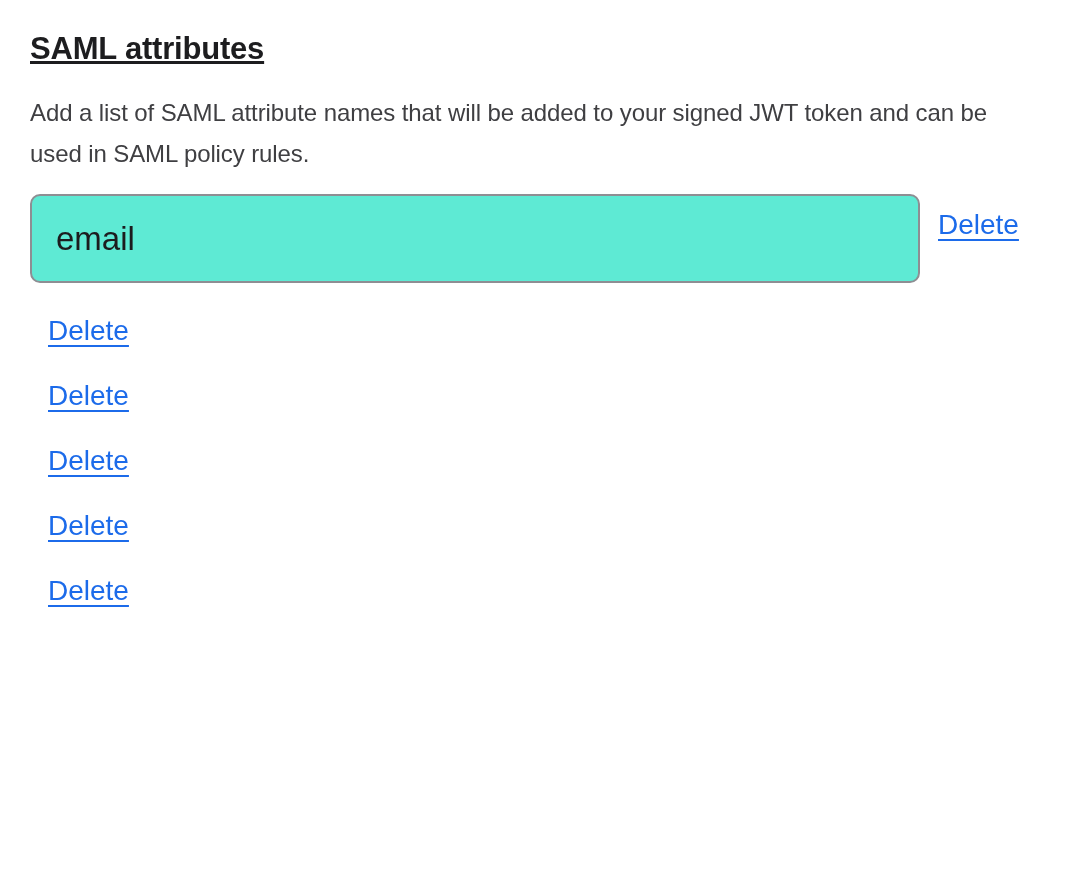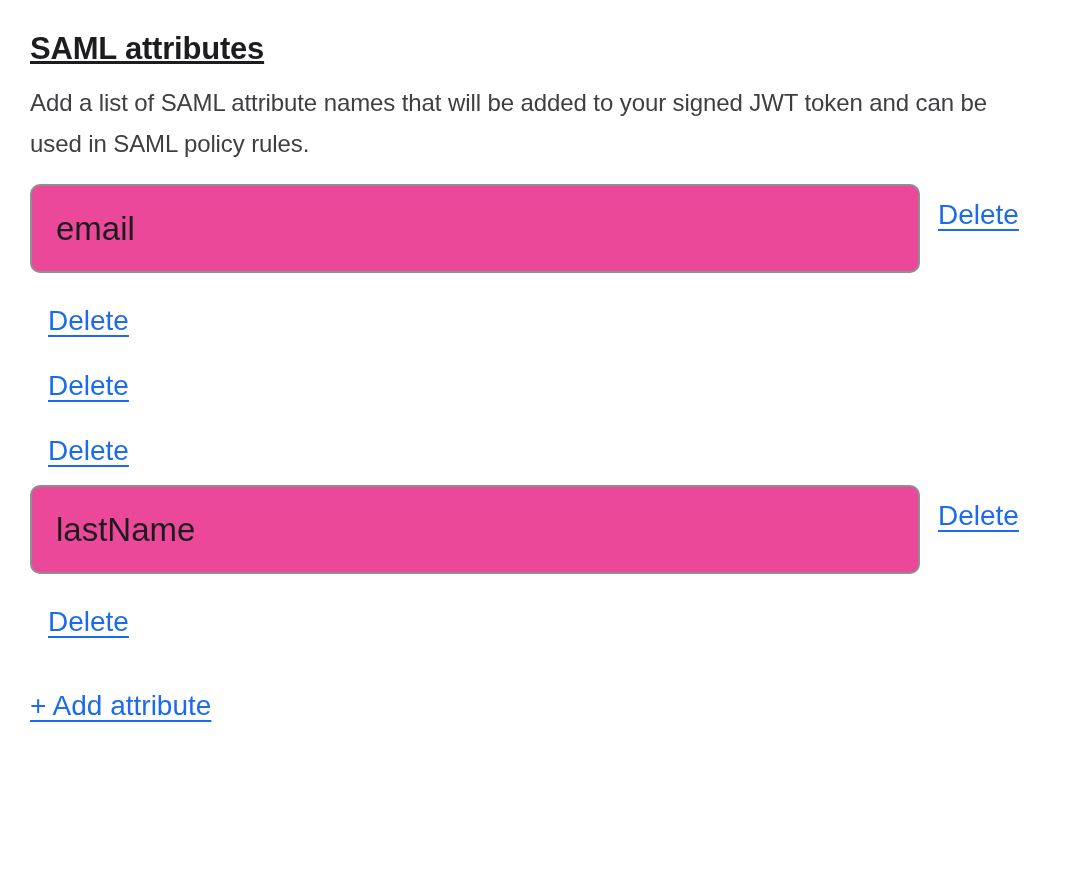--- a/index.html
+++ b/index.html
@@ -19,36 +19,36 @@
   }
   .container{padding:30px 43px 0 30px;}
   .section-title{
     margin:0;
     font-size:31px;line-height:38px;font-weight:700;
     color:var(--heading-text);
     letter-spacing:-0.2px;
     text-decoration:underline;
   }
   .section-desc{
-    margin:14px 0 0 0;
+    margin:24px 0 0 0;
     width:1008px;
     font-size:24px;line-height:41px;
     color:var(--body-text);
     letter-spacing:-0.1px;
   }
   .attr-rows{margin-top:20px;}
   .attr-row{
     display:flex;align-items:flex-start;
     margin-bottom:17px;
   }
   .attr-input{
     width:890px;height:89px;
     border:2px solid var(--input-border);
     border-radius:10px;
-    background:#ec4899;
+    background:#5eead4;
     padding:0 24px;
     font-family:inherit;
     font-size:33px;
     color:var(--input-text);
     outline:none;
   }
   .link{
     color:var(--link-blue);
     text-decoration:underline;
     text-decoration-thickness:2px;
@@ -89,25 +89,23 @@
 
     <div class="attr-row">
       <a class="link delete-link">Delete</a>
     </div>
 
     <div class="attr-row">
       <a class="link delete-link">Delete</a>
     </div>
 
     <div class="attr-row">
-      <input class="attr-input" type="text" value="lastName" style="">
       <a class="link delete-link">Delete</a>
     </div>
 
     <div class="attr-row">
       <a class="link delete-link">Delete</a>
     </div>
 
   </div>
 
-  <a class="link add-link">+ Add attribute</a>
 
 </div>
 
 </body></html>

